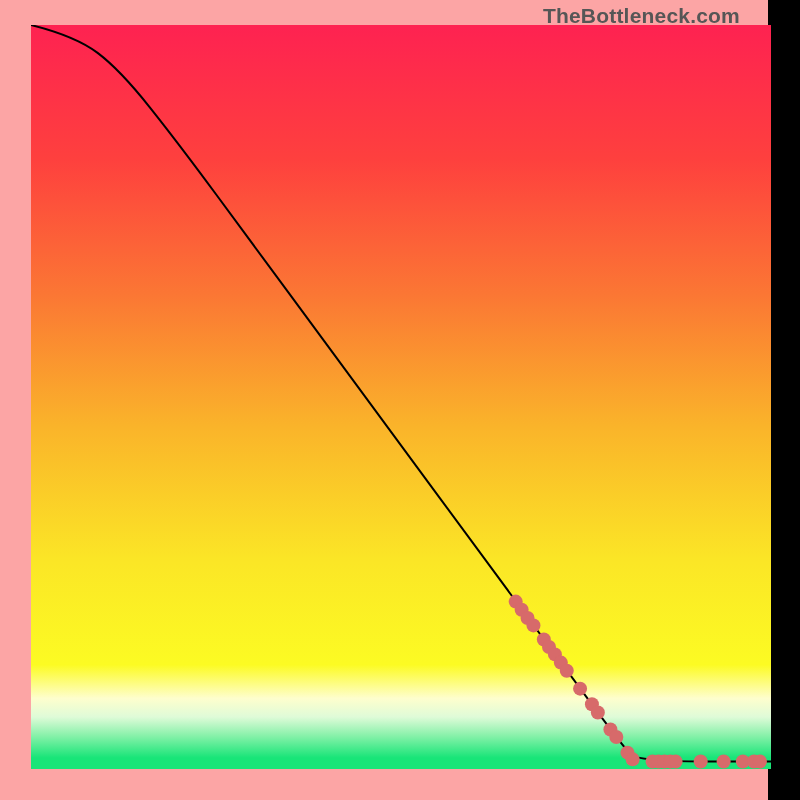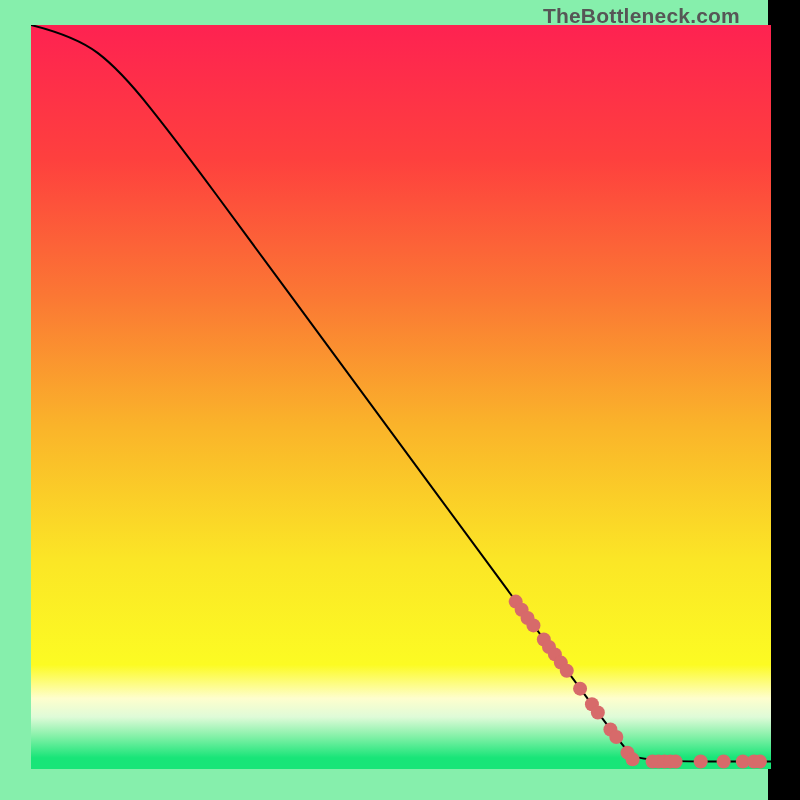--- a/index.html
+++ b/index.html
@@ -7,21 +7,21 @@
     padding: 0;
     width: 800px;
     height: 800px;
     background: #000;
     overflow: hidden;
   }
   .wrap {
     position: relative;
     width: 768px;
     height: 800px;
-    background: #86efac;
+    background: #fca5a5;
   }
   .plot {
     position: absolute;
     left: 31px;
     top: 25px;
     width: 740px;
     height: 744px;
   }
   .watermark {
     position: absolute;

